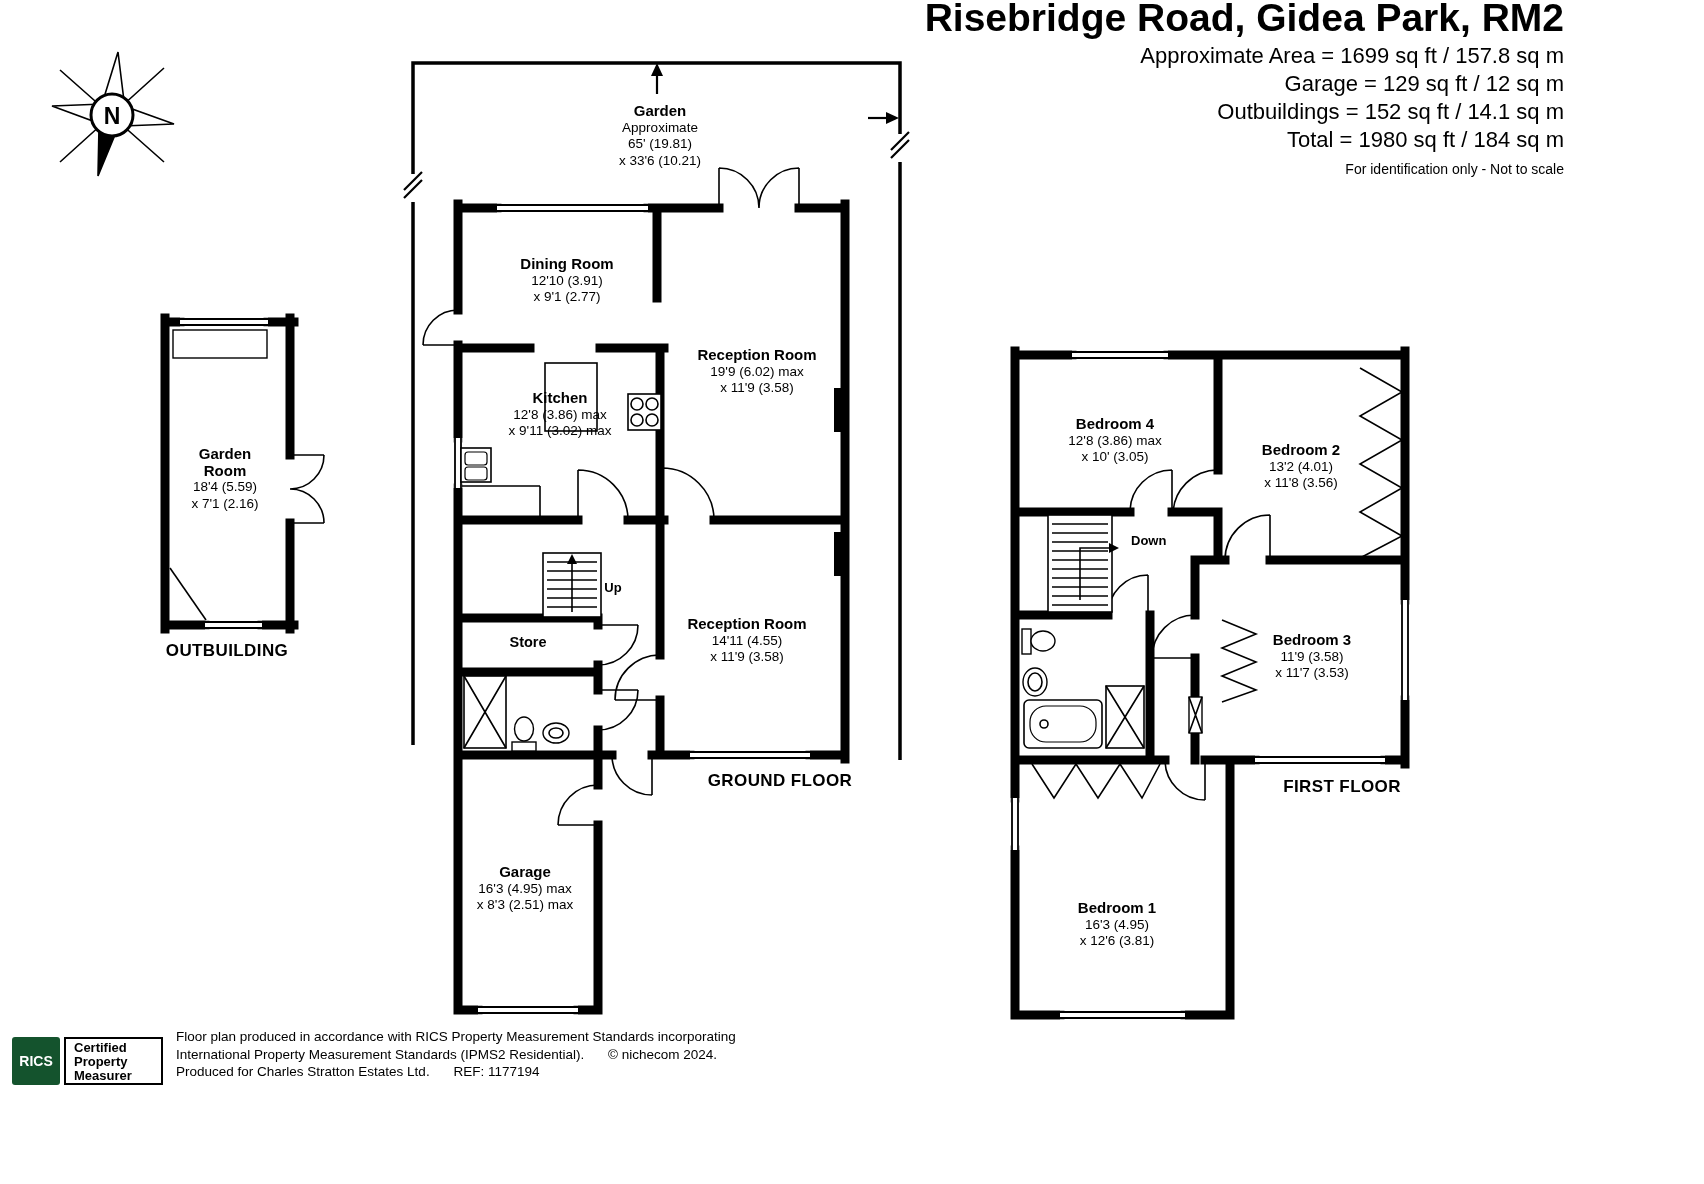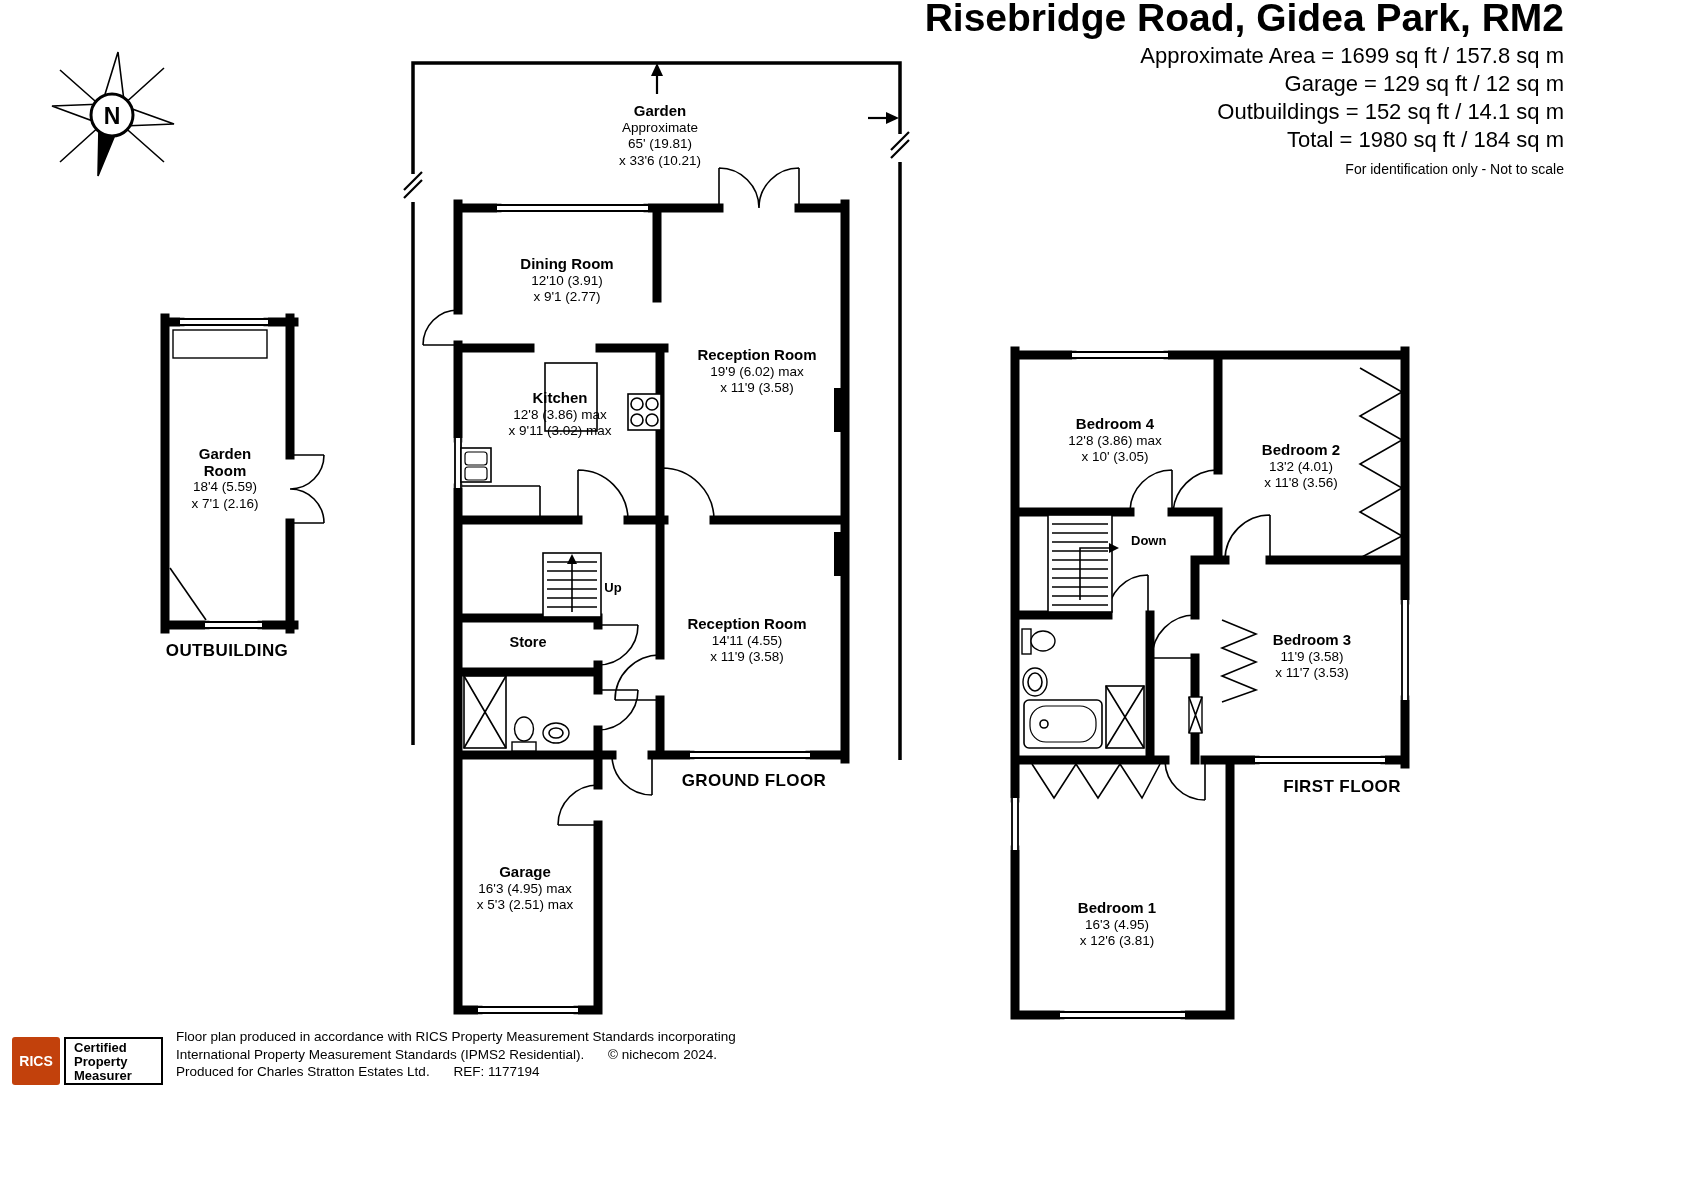--- a/index.html
+++ b/index.html
@@ -21,21 +21,21 @@
   .lbl.wrap{white-space:normal;}
   .cap{position:absolute;transform:translateX(-50%);font-weight:bold;font-size:17px;
        letter-spacing:.4px;white-space:nowrap;}
   .small-bold{position:absolute;transform:translateX(-50%);font-weight:bold;font-size:13px;white-space:nowrap;}
   
   .hdr{position:absolute;top:0;right:140px;text-align:right;}
   .hdr .title{font-size:39px;font-weight:bold;line-height:36px;}
   .hdr .area{font-size:22px;line-height:28px;margin-top:6px;}
   .hdr .disc{font-size:14px;margin-top:7px;}
   
-  .rics-box{position:absolute;left:12px;top:1037px;width:48px;height:48px;background:#c2410c;color:#fff;
+  .rics-box{position:absolute;left:12px;top:1037px;width:48px;height:48px;background:#14532d;color:#fff;
             display:flex;align-items:center;justify-content:center;font-weight:bold;font-size:14px;border-radius:3px;}
   .badge{position:absolute;left:64px;top:1037px;width:99px;height:48px;border:2.5px solid #000;box-sizing:border-box;
          padding:2px 8px 0 8px;font-weight:bold;font-size:13px;line-height:14px;}
   .ftext{position:absolute;left:176px;top:1028px;font-size:13.5px;line-height:17.5px;color:#000000;}
   .ftext .sp{margin-left:20px;}
 </style>
 </head>
 <body>
 
 <div class="page">
@@ -289,23 +289,23 @@
   <div class="lbl" style="left:747px;top:616px;">
     <div class="name">Reception Room</div>
     <div>14'11 (4.55)</div>
     <div>x 11'9 (3.58)</div>
   </div>
   <div class="lbl" style="left:528px;top:634px;font-weight:bold;font-size:14.5px;">Store</div>
   <div class="small-bold" style="left:613px;top:580px;">Up</div>
   <div class="lbl" style="left:525px;top:864px;">
     <div class="name">Garage</div>
     <div>16'3 (4.95) max</div>
-    <div>x 5'3 (2.51) max</div>
-  </div>
-  <div class="cap" style="left:754px;top:771px;">GROUND FLOOR</div>
+    <div>x 8'3 (2.51) max</div>
+  </div>
+  <div class="cap" style="left:780px;top:771px;">GROUND FLOOR</div>
 
   <div class="lbl wrap" style="left:225px;top:446px;width:84px;">
     <div class="name">Garden Room</div>
     <div>18'4 (5.59)</div>
     <div>x 7'1 (2.16)</div>
   </div>
   <div class="cap" style="left:227px;top:641px;">OUTBUILDING</div>
 
   <div class="lbl" style="left:1115px;top:416px;">
     <div class="name">Bedroom 4</div>

